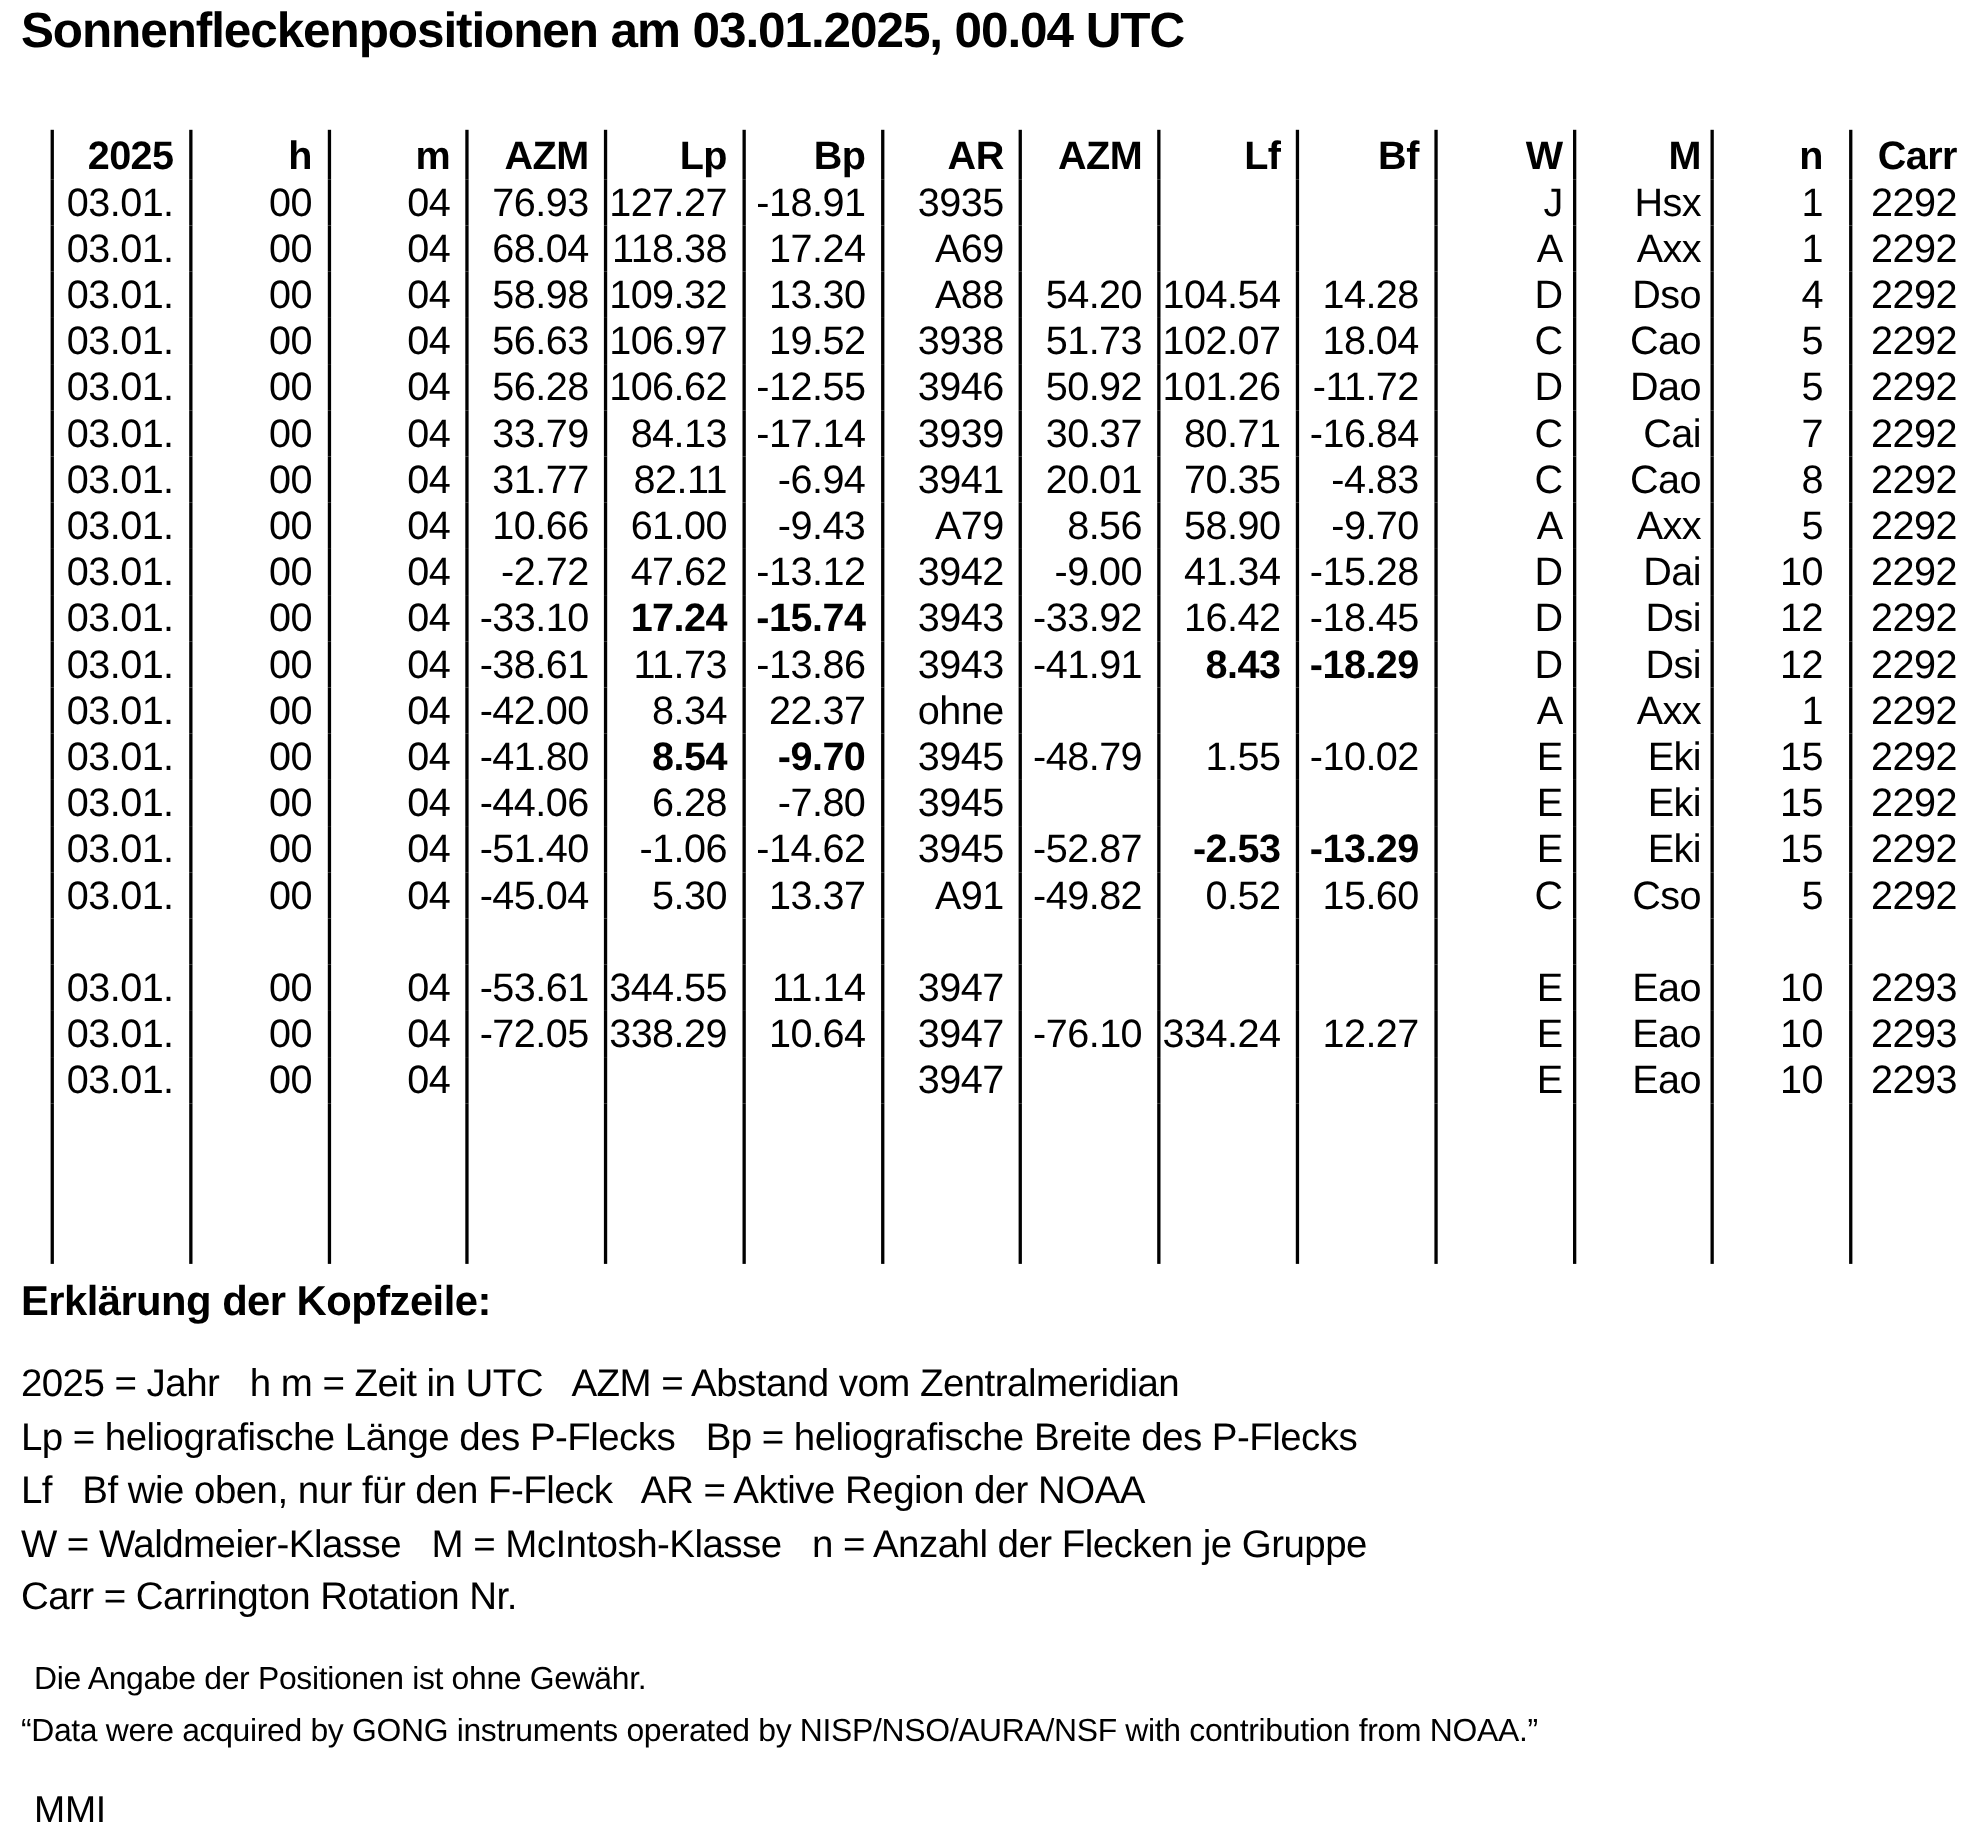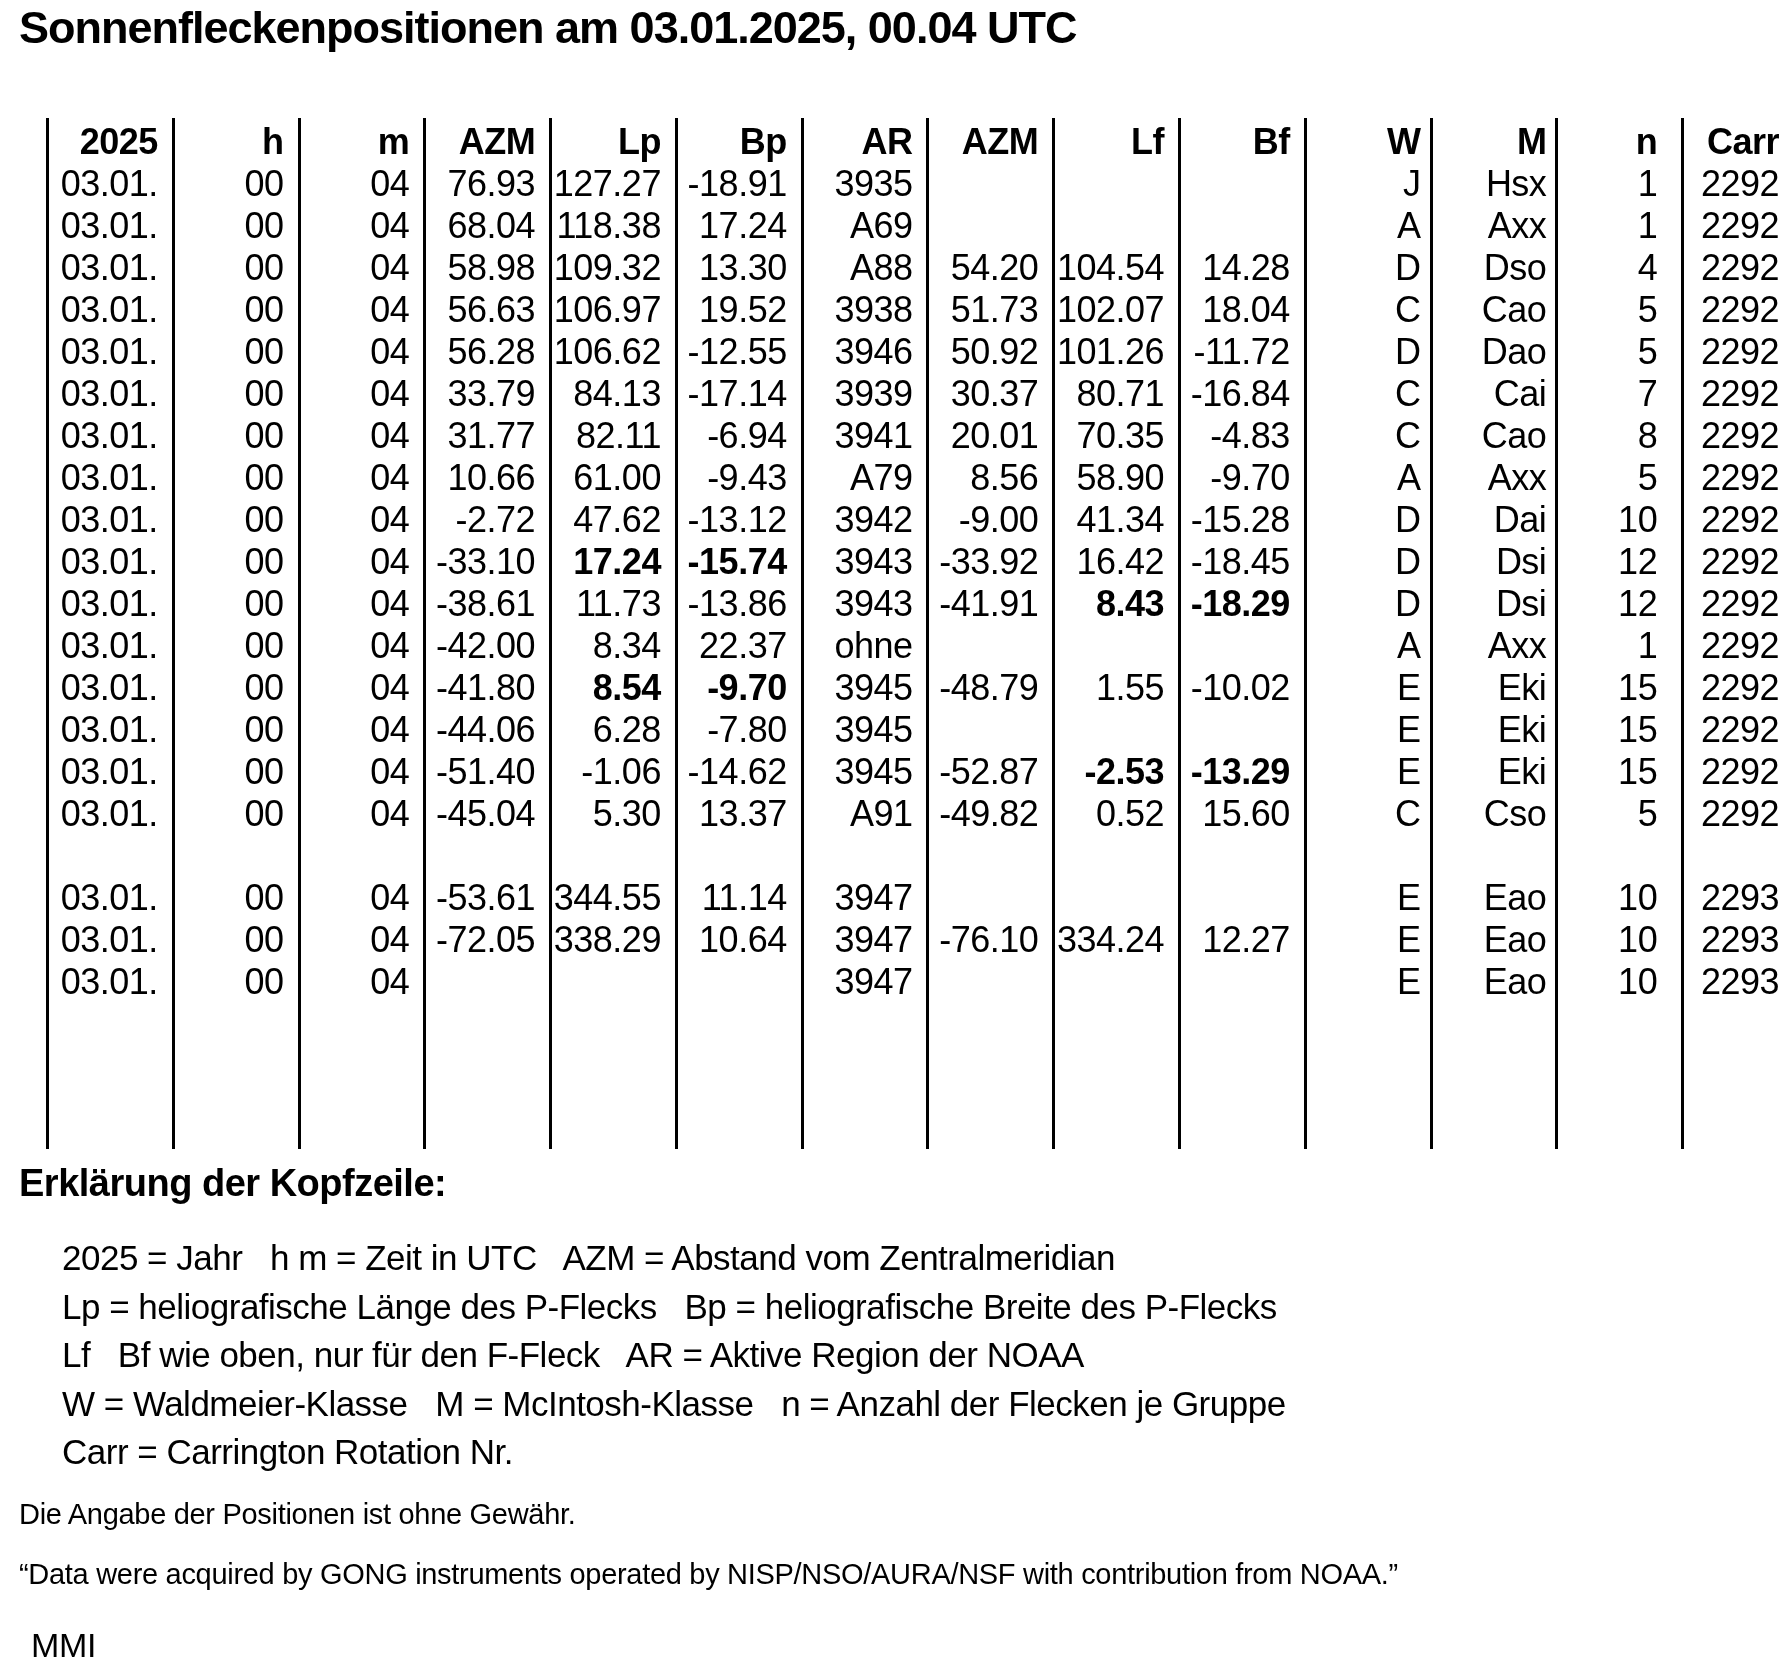--- a/index.html
+++ b/index.html
@@ -53,24 +53,24 @@
     position:absolute;left:19px;top:1162px;
     font-size:38px;font-weight:bold;letter-spacing:-0.5px;
     margin:0;
     text-align:right;
   }
   .explain-lines{
     position:absolute;left:19px;top:1234px;
     font-size:35px;line-height:48.5px;letter-spacing:-0.5px;
     white-space:pre-wrap;
   }
-  .explain-line{white-space:pre-wrap;margin-left:43px;}
+  .explain-line{white-space:pre-wrap;}
   .disclaimer{
     position:absolute;left:19px;top:1498px;
-    font-size:29px;letter-spacing:-0.3px;margin:0;
+    font-size:29px;letter-spacing:-0.3px;margin:12px;
   }
   .credit{
     position:absolute;left:19px;top:1558px;
     font-size:29px;letter-spacing:-0.3px;margin:0;
   }
   .signature{
     position:absolute;left:19px;top:1614px;
     font-size:34px;letter-spacing:-0.3px;margin:12px;
   }
 </style>

